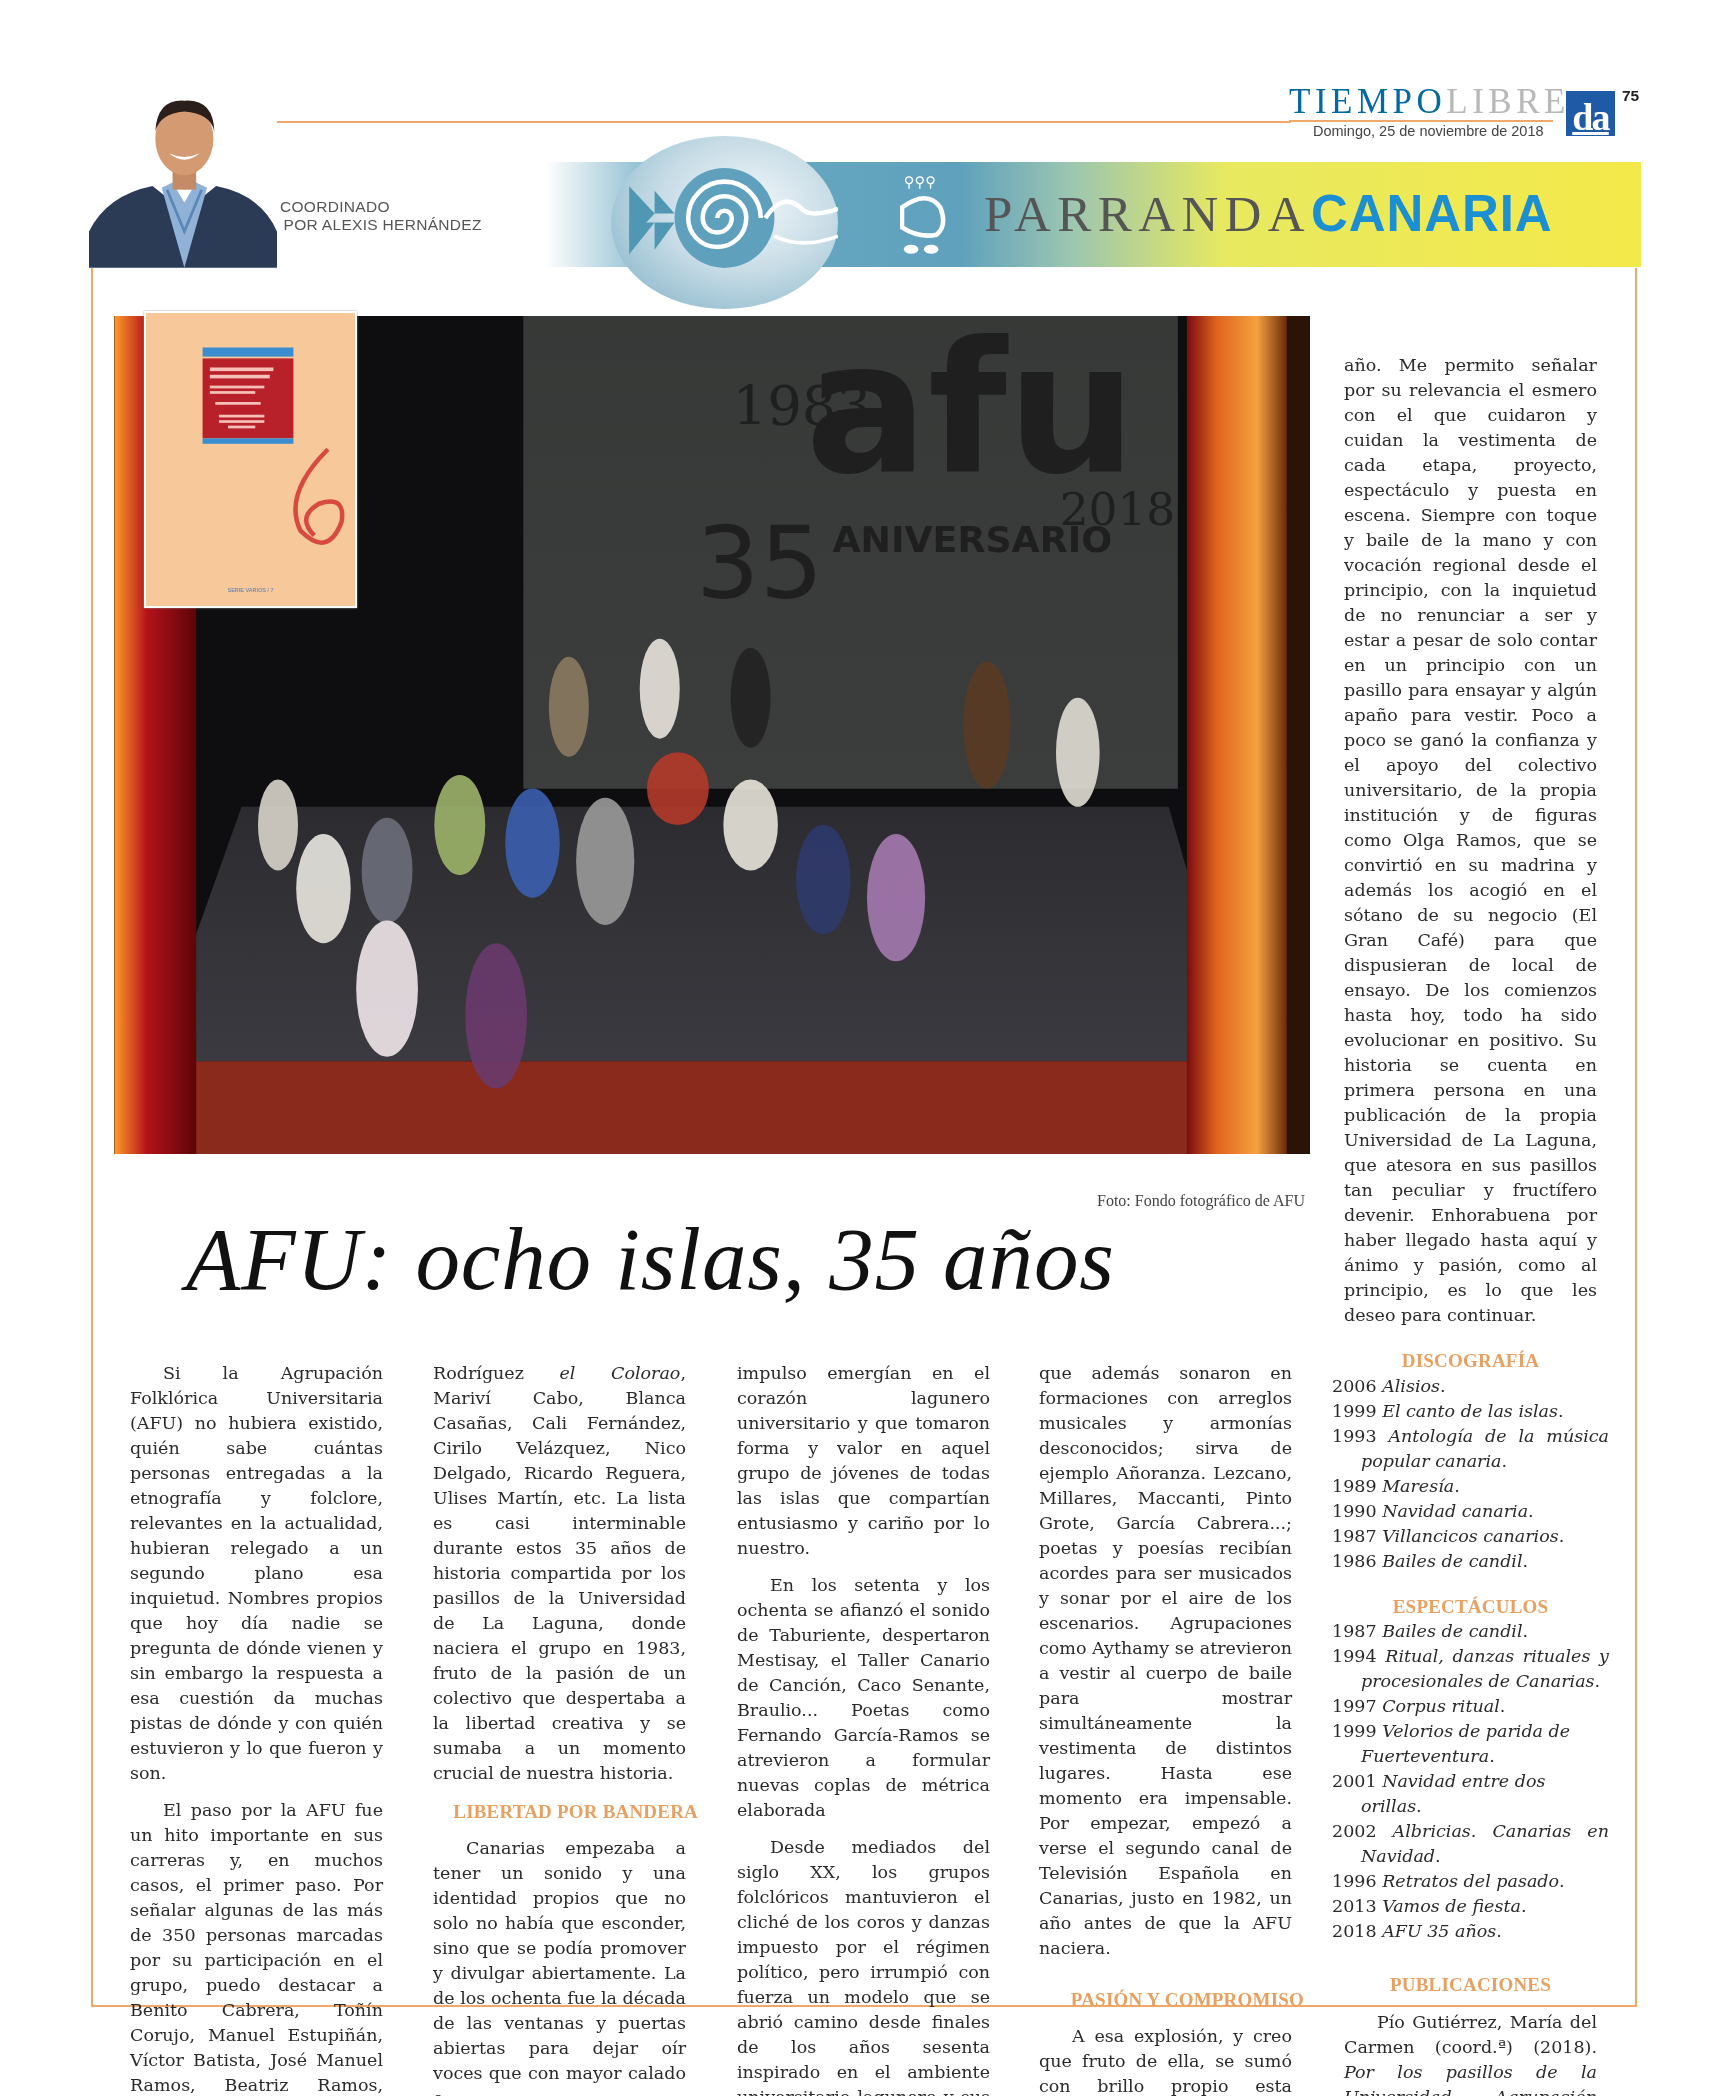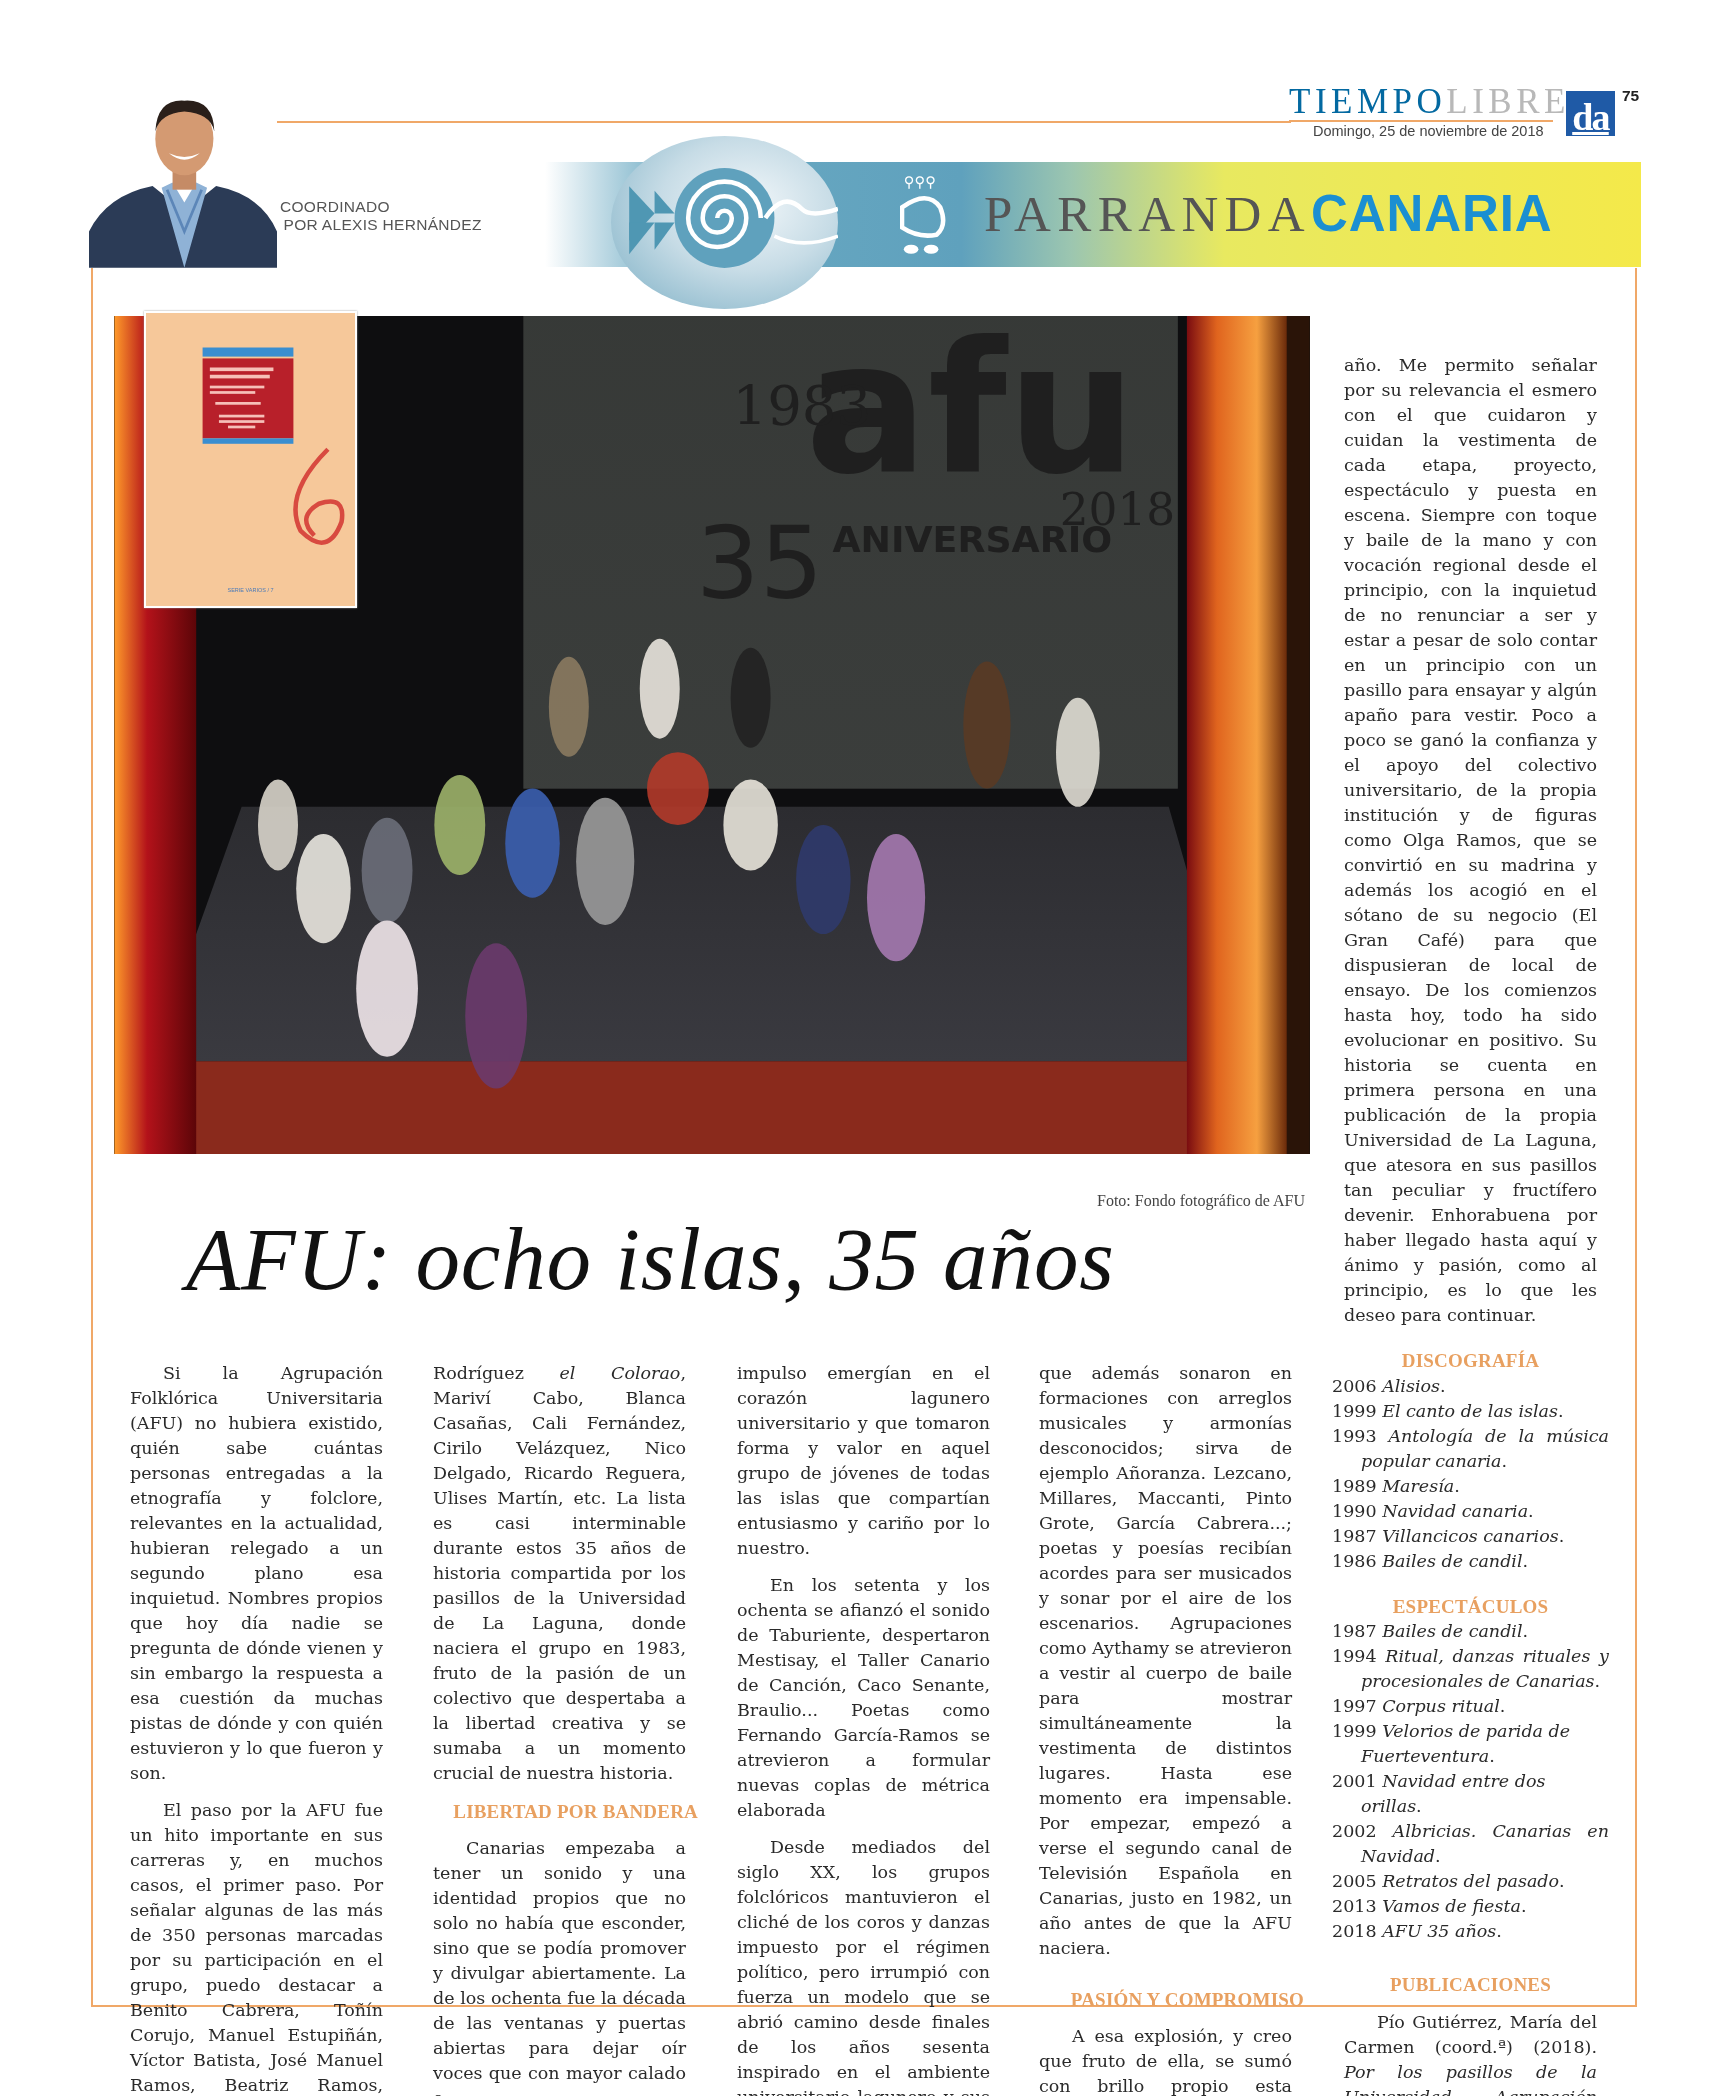--- a/index.html
+++ b/index.html
@@ -214,21 +214,21 @@
   </div>
 
   <h3 style="margin-top:20px">ESPECTÁCULOS</h3>
   <div>
     <div class="list-item"><span>1987</span> <em>Bailes de candil</em>.</div>
     <div class="list-item just"><span>1994</span> <em>Ritual, danzas rituales y procesionales de Canarias</em>.</div>
     <div class="list-item"><span>1997</span> <em>Corpus ritual</em>.</div>
     <div class="list-item"><span>1999</span> <em>Velorios de parida de Fuerteventura</em>.</div>
     <div class="list-item"><span>2001</span> <em>Navidad entre dos orillas</em>.</div>
     <div class="list-item just"><span>2002</span> <em>Albricias. Canarias en Navidad</em>.</div>
-    <div class="list-item"><span>2005</span> <em>Retratos del pasado</em>.</div>
+    <div class="list-item"><span>1996</span> <em>Retratos del pasado</em>.</div>
     <div class="list-item"><span>2013</span> <em>Vamos de fiesta</em>.</div>
     <div class="list-item"><span>2018</span> <em>AFU 35 años</em>.</div>
   </div>
 
   <h3 style="margin-top:28px">PUBLICACIONES</h3>
   <p><span>Pío Gutiérrez, María del Carmen (coord.ª) (2018). </span><em>Por los pasillos de la Universidad. Agrupación Folklórica Universitaria. La Laguna, 1983-2018.</em><span> Servicio de Publicaciones de la Universidad de La Laguna.</span></p>
 </div>
 
 
 </body></html>

